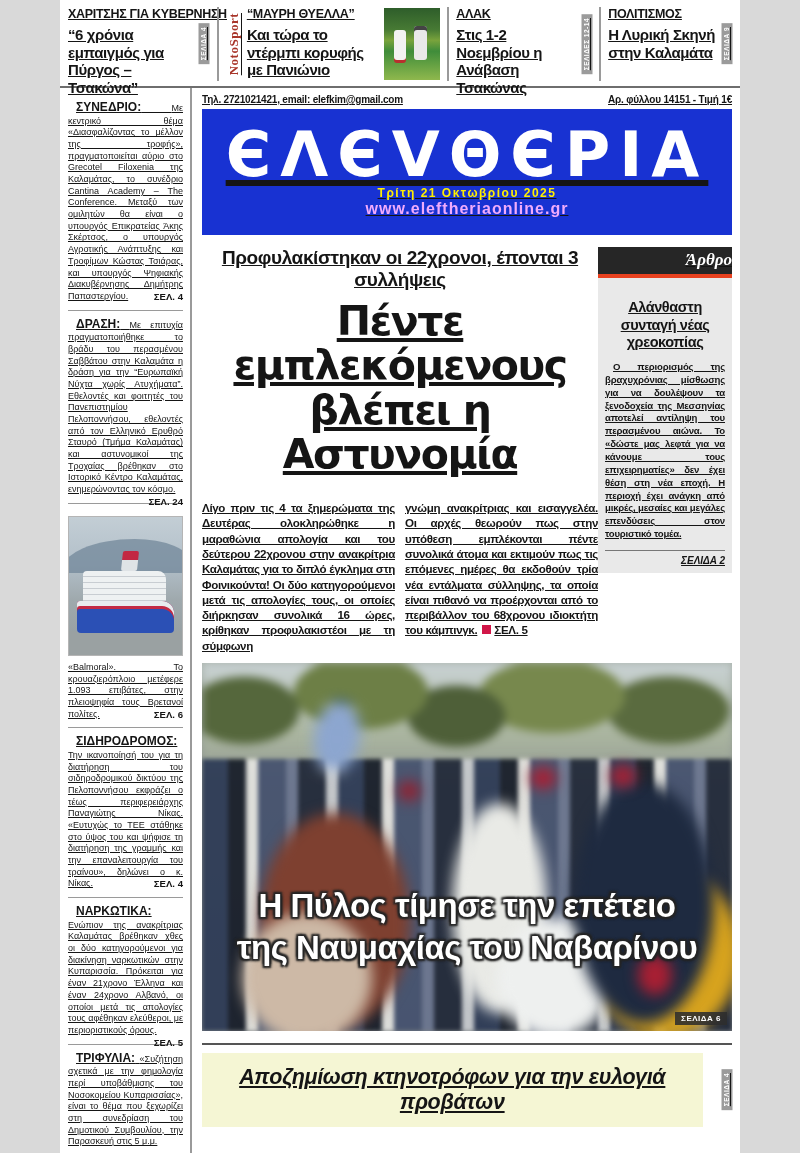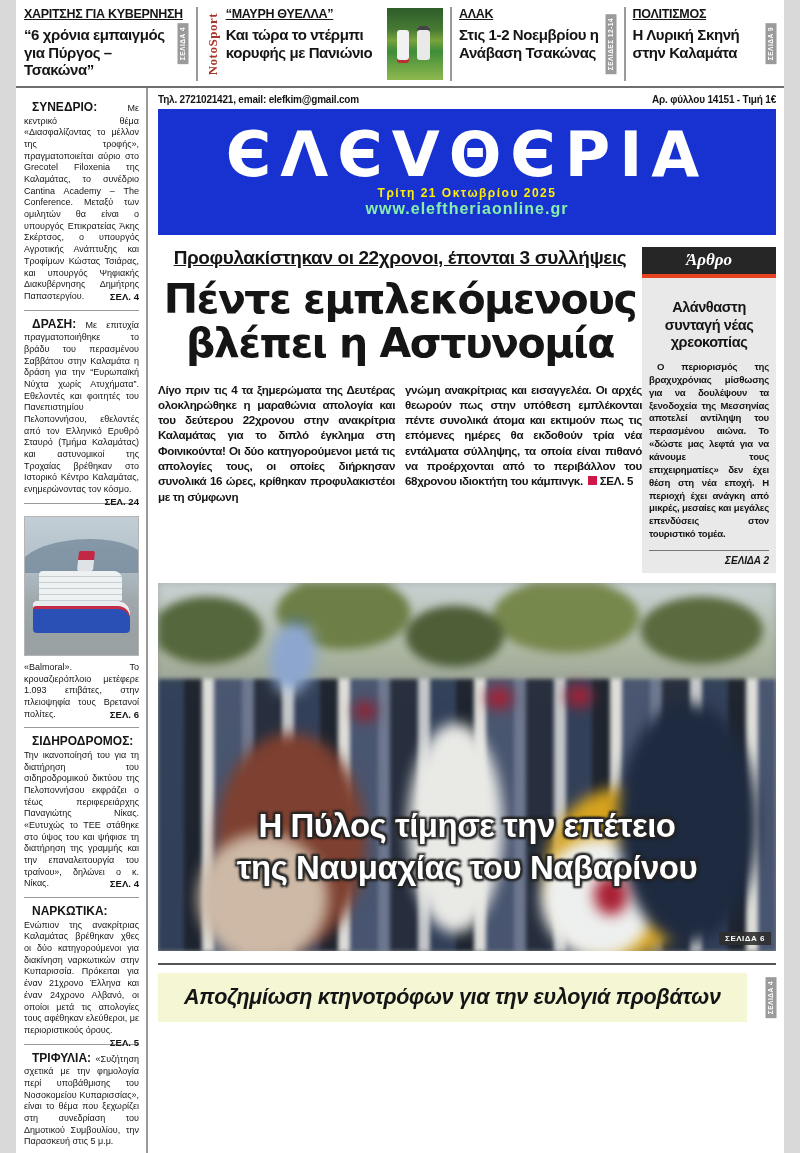--- a/index.html
+++ b/index.html
@@ -1,17 +1,17 @@
 <!DOCTYPE html>
 <html><head>
 <meta charset="utf-8">
 <style>
   html,body{margin:0;padding:0;background:#d9d9d9;}
-  .page{width:768px;height:1153px;background:#fff;position:relative;overflow:hidden;
-        font-family:"Liberation Sans",sans-serif;color:#151515;margin:0 auto;box-sizing:border-box;}
+  .page{width:680px;height:1153px;background:#fff;position:relative;overflow:hidden;
+        font-family:"Liberation Sans",sans-serif;color:#151515;margin:0 auto;box-sizing:border-box;text-decoration:underline;}
   
   .topbar{display:flex;align-items:stretch;height:88px;padding:7px 8px 5px;box-sizing:border-box;
           border-bottom:2px solid #6e6e6e;gap:5px;}
   .tease{display:flex;flex-direction:column;min-width:0;}
   .tease-head{font-size:12.5px;font-weight:bold;text-decoration:underline;letter-spacing:-.3px;margin-bottom:5px;white-space:nowrap;}
   .tease-title{font-size:15px;font-weight:bold;line-height:1.18;letter-spacing:-.4px;}
   .vbadge{writing-mode:vertical-rl;transform:rotate(180deg);background:#9b9b9b;color:#fff;
           font-size:6.5px;font-weight:bold;padding:4px 2px;align-self:center;line-height:1;letter-spacing:.5px;}
   .vdiv{width:2px;background:#9a9a9a;margin:0 2px;}
   .notosport{writing-mode:vertical-rl;transform:rotate(180deg);font-family:"Liberation Serif",serif;
@@ -35,35 +35,35 @@
              border-radius:3px 12px 4px 4px;box-shadow:inset 0 5px 0 #e8ecef,inset 0 8px 0 #c22a45;}
   .ship-top{position:absolute;bottom:54px;left:14px;right:16px;height:30px;background:#eef1f2;
             background-image:repeating-linear-gradient(180deg,transparent 0 5px,#c8cdd2 5px 6px);border-radius:4px 8px 0 0;}
   .ship-funnel{position:absolute;bottom:84px;left:50%;width:16px;height:20px;margin-left:-4px;
                background:linear-gradient(180deg,#c22843 0 45%,#dfe3e6 45%);border-radius:2px;transform:skewX(-6deg);}
   .main-col{flex:1;min-width:0;box-sizing:border-box;padding:6px 8px 0 10px;}
   .mast-meta{display:flex;justify-content:space-between;font-size:10px;font-weight:bold;letter-spacing:-.2px;}
   .banner{margin-top:4px;background:#1832d2;height:126px;display:flex;flex-direction:column;align-items:center;justify-content:center;}
   .logo{color:#fff;font-family:"DejaVu Sans",sans-serif;font-weight:bold;font-size:62px;letter-spacing:9px;line-height:.95;}
   .mast-date{color:#ffef00;font-size:12px;font-weight:bold;letter-spacing:1.5px;margin-top:2px;}
-  .mast-site{color:#86efac;font-size:16px;font-weight:bold;letter-spacing:1px;}
+  .mast-site{color:#f0abfc;font-size:16px;font-weight:bold;letter-spacing:1px;}
   
   .lead-row{display:flex;gap:0;margin-top:12px;}
   .lead-left{flex:1;min-width:0;}
   .kicker{font-size:19px;font-weight:bold;text-align:center;text-decoration:underline;letter-spacing:-.4px;}
   .headline{font-family:"DejaVu Sans",sans-serif;font-size:41px;font-weight:bold;text-align:center;
             line-height:1.08;letter-spacing:-1.5px;margin-top:8px;}
-  .lead-cols{display:flex;gap:10px;margin-top:16px;}
+  .lead-cols{display:flex;gap:10px;margin-top:24px;}
   .lead-col{flex:1;font-size:11.6px;line-height:1.32;text-align:justify;font-weight:bold;letter-spacing:-.35px;}
   .lead-col p{margin:0;}
   .redsq{display:inline-block;width:9px;height:9px;background:#d11648;margin:0 3px 0 5px;}
   
   .opinion{width:134px;flex:none;}
   .opinion-head{background:#262626;color:#fff;font-family:"Liberation Serif",serif;font-style:italic;
-                font-weight:bold;font-size:17px;text-align:center;padding:3px 0 4px;border-bottom:4px solid #e8411f;}
+                font-weight:bold;font-size:17px;text-align:right;padding:3px 0 4px;border-bottom:4px solid #e8411f;}
   .opinion-body{background:#e9e9e9;padding:9px 7px 7px;}
   .opinion-title{font-size:14.5px;font-weight:bold;text-align:center;line-height:1.22;letter-spacing:-.4px;margin:12px 0 9px;}
   .opinion-text{font-size:9.6px;line-height:1.34;text-align:justify;font-weight:bold;letter-spacing:-.2px;margin:0;text-indent:8px;}
   .opinion-page{text-align:right;font-weight:bold;font-style:italic;font-size:10px;border-top:1px solid #777;margin-top:9px;padding-top:4px;}
   
   .hero{position:relative;margin-top:10px;height:368px;overflow:hidden;
         background:linear-gradient(180deg,#a9b2ab 0%,#979f98 20%,#8c918c 35%,#7d8285 100%);}
   .hero-foliage{position:absolute;top:0;left:0;right:0;height:118px;filter:blur(4px);
     background:
       radial-gradient(90px 55px at 8% 40%,#55673c 0 60%,transparent 62%),

